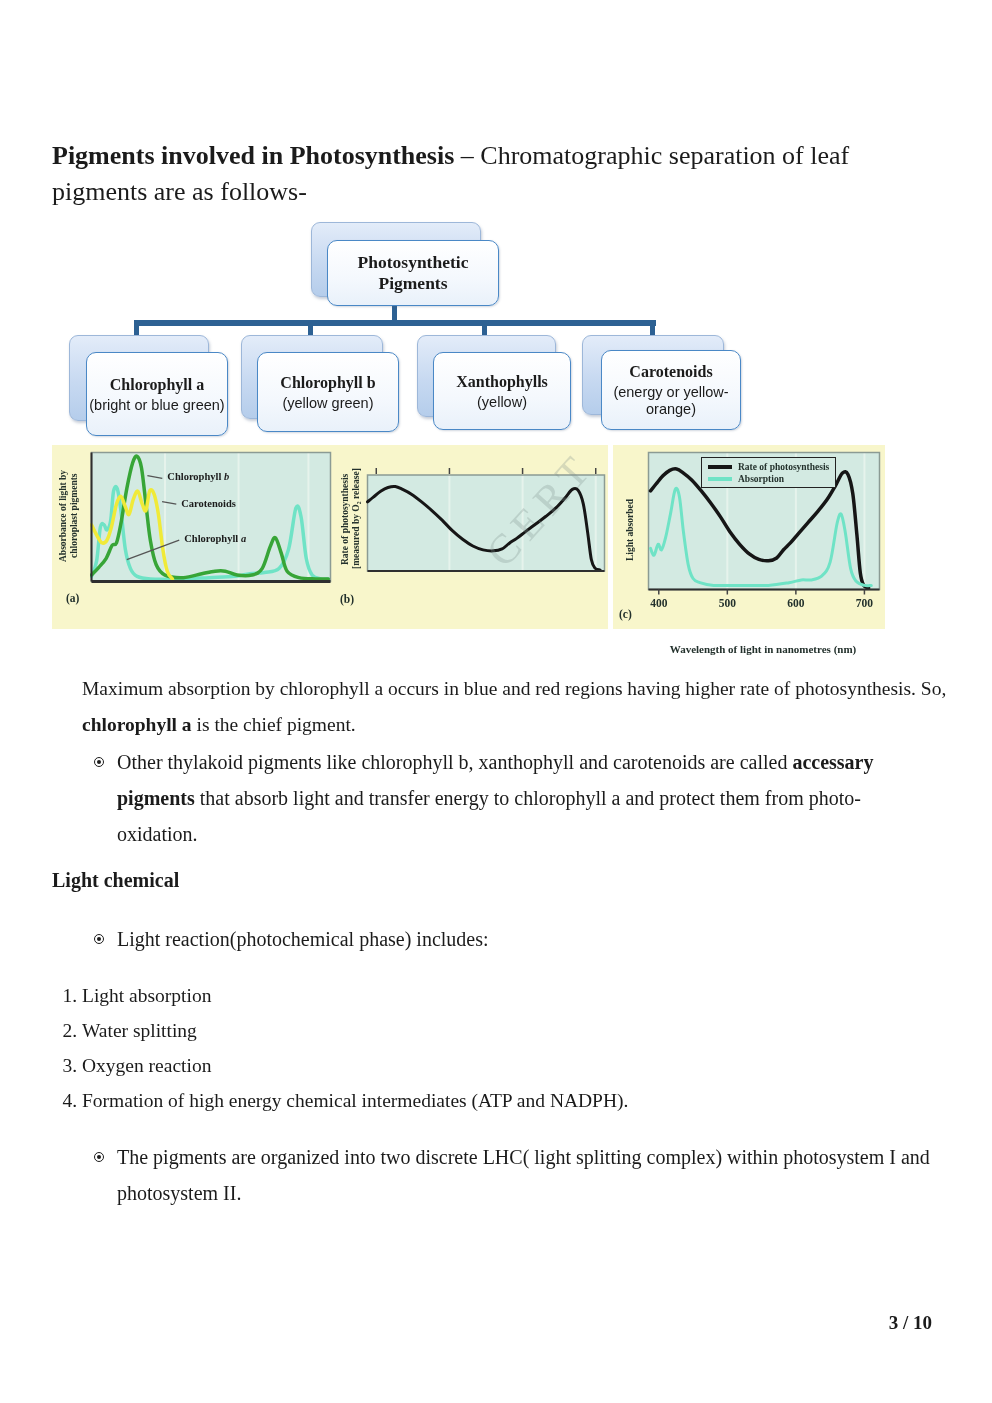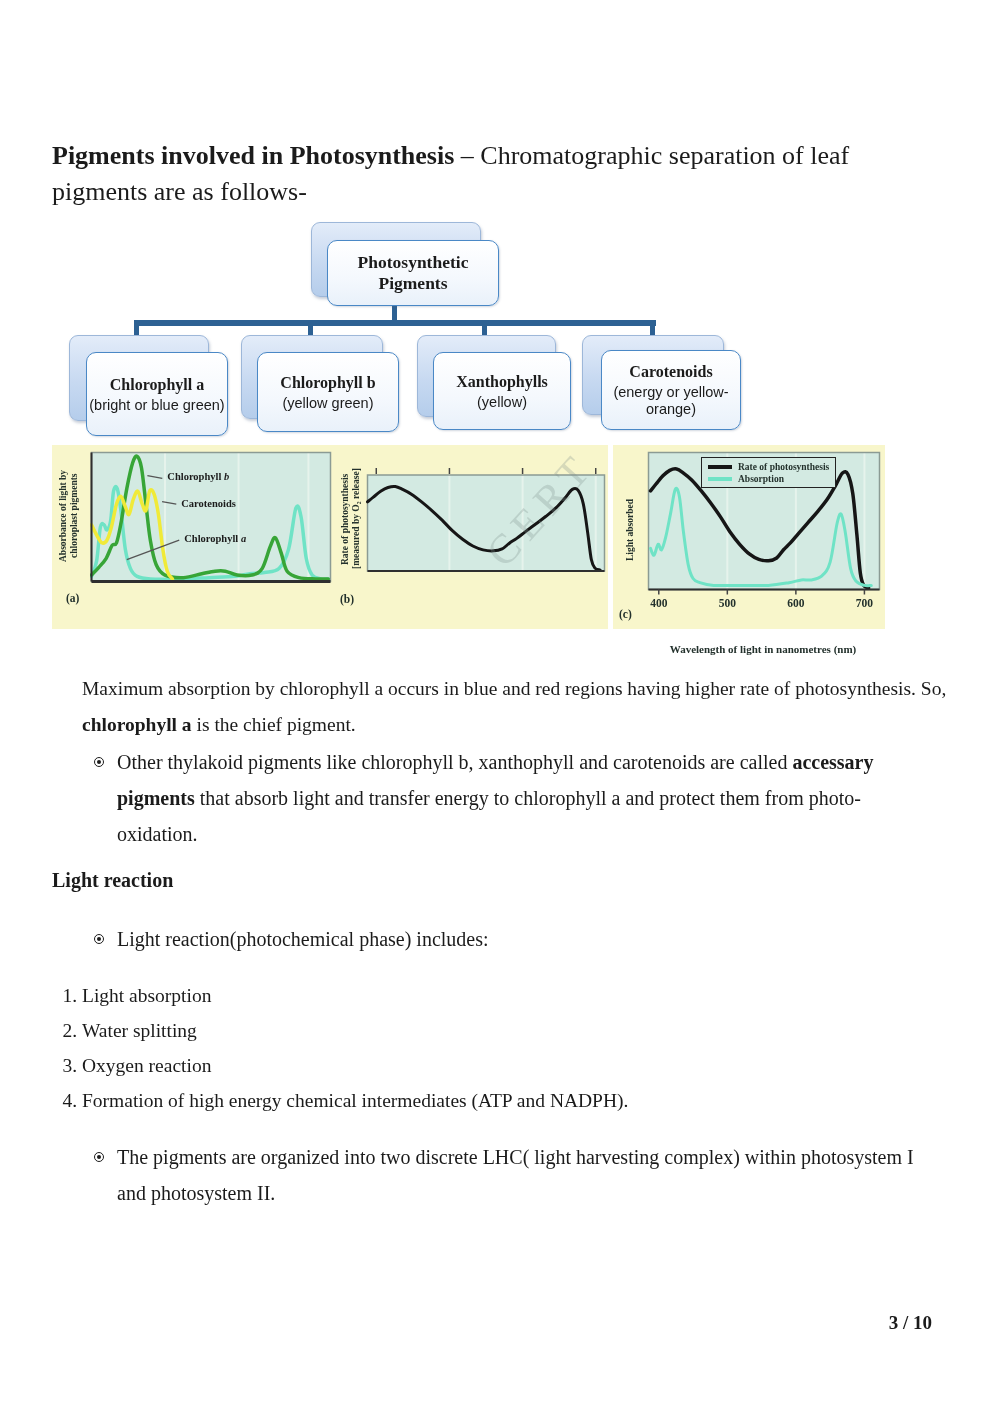--- a/index.html
+++ b/index.html
@@ -181,21 +181,21 @@
 
   <p class="abs para1"><span>Maximum absorption by chlorophyll a occurs in blue and red regions having higher rate of photosynthesis. So, </span><b>chlorophyll a</b><span> is the chief pigment.</span></p>
 
   <div class="abs" style="left:52px;top:744px;width:888px;">
     <div class="brow">
       <span class="bmark"></span>
       <div class="btxt"><span>Other thylakoid pigments like chlorophyll b, xanthophyll and carotenoids are called </span><b>accessary pigments</b><span> that absorb light and transfer energy to chlorophyll a and protect them from photo-oxidation.</span></div>
     </div>
   </div>
 
-  <div class="abs sec-head">Light reaction</div>
+  <div class="abs sec-head">Light chemical</div>
 
   <div class="abs" style="left:52px;top:921px;width:888px;">
     <div class="brow">
       <span class="bmark"></span>
       <div class="btxt">Light reaction(photochemical phase) includes:</div>
     </div>
   </div>
 
   <div class="abs" style="left:0;top:978px;width:940px;">
     <div class="orow">
@@ -212,18 +212,18 @@
     </div>
     <div class="orow">
       <span class="onum">4.</span>
       <span class="otxt">Formation of high energy chemical intermediates (ATP and NADPH).</span>
     </div>
   </div>
 
   <div class="abs" style="left:52px;top:1139px;width:888px;">
     <div class="brow">
       <span class="bmark"></span>
-      <div class="btxt">The pigments are organized into two discrete LHC( light harvesting complex) within photosystem I and photosystem II.</div>
+      <div class="btxt">The pigments are organized into two discrete LHC( light splitting complex) within photosystem I and photosystem II.</div>
     </div>
   </div>
 
   <div class="abs pagenum">3 / 10</div>
 </div>
 
 </body></html>

